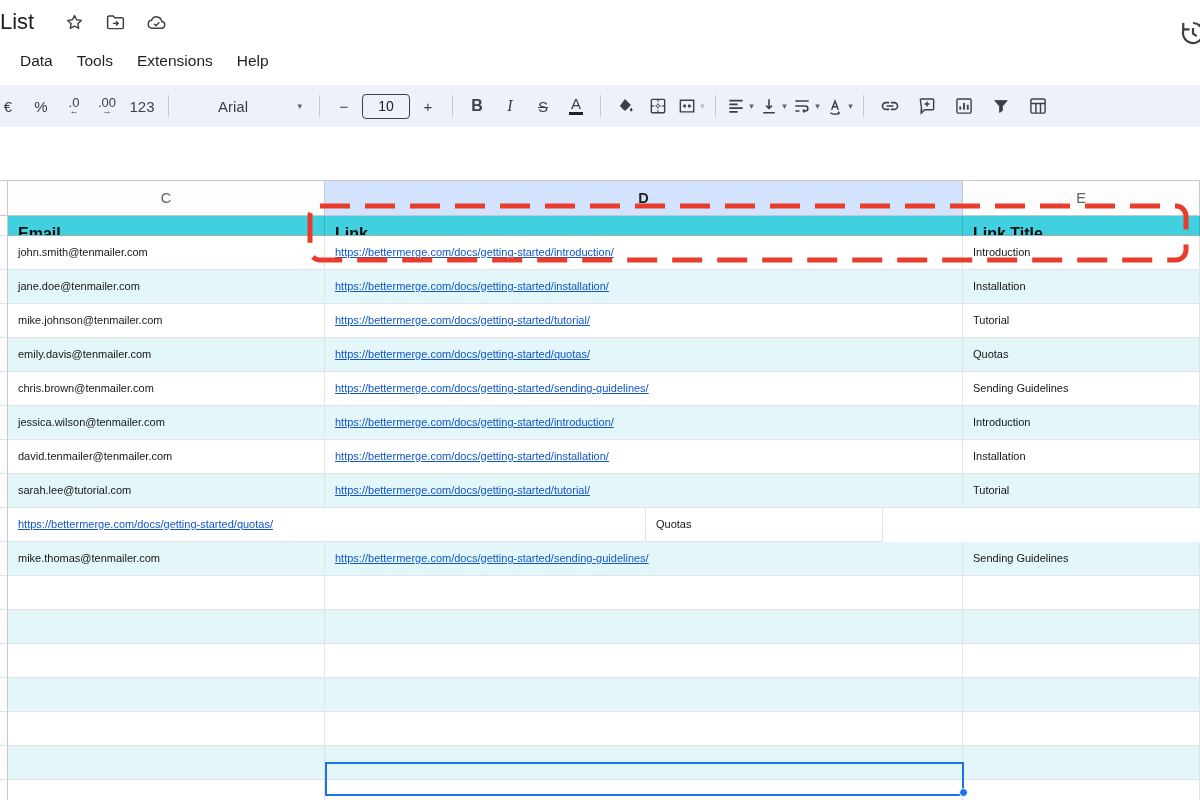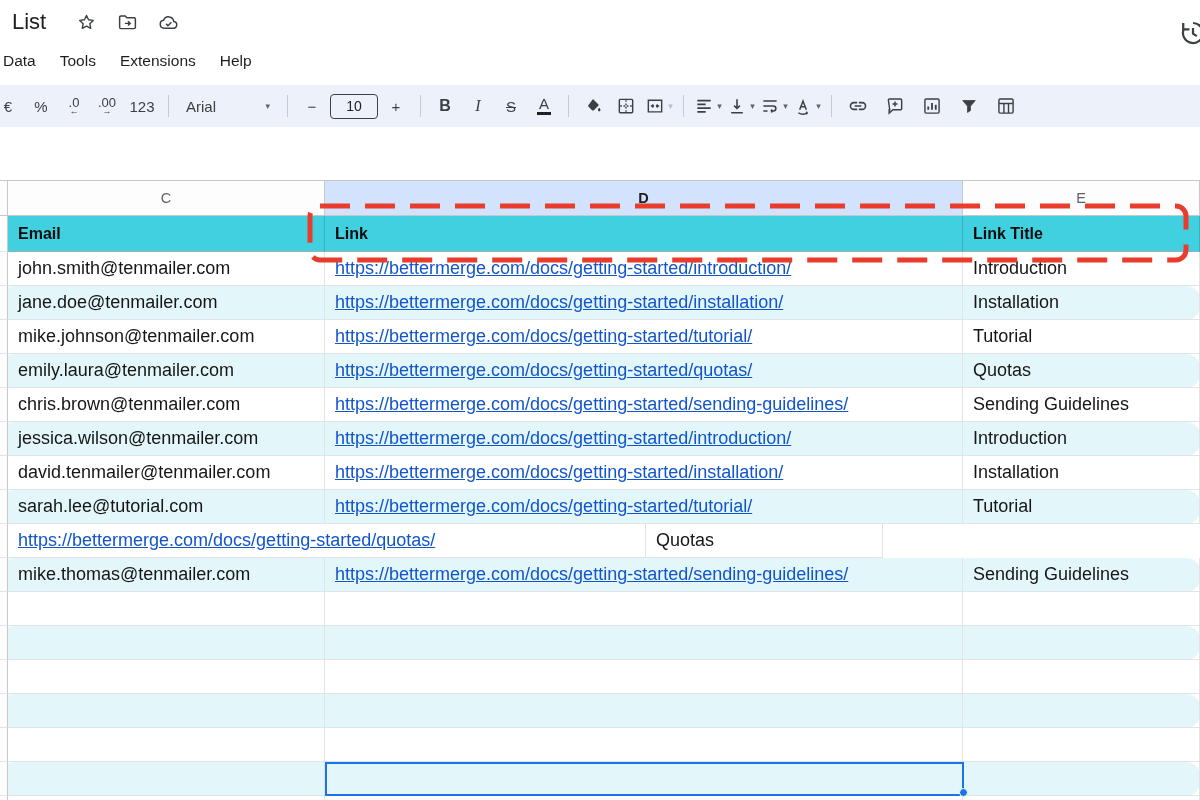--- a/index.html
+++ b/index.html
@@ -8,69 +8,69 @@
     position: relative;
     overflow: hidden;
     background: #fff;
     font-family: "Liberation Sans", "DejaVu Sans", sans-serif;
     color: #202124;
   }
   svg { display: block; }
 
   
   .appbar { position: absolute; top: 0; left: 0; width: 100%; height: 84px; background: #fff; }
-  .title-row { display: flex; align-items: center; height: 44px; padding-left: 12px; }
+  .title-row { display: flex; align-items: center; height: 44px; }
   .doc-title { font-size: 22px; color: #1f1f1f; }
   .title-icons { display: flex; align-items: center; gap: 20px; margin-left: 30px; }
   .title-icons svg { width: 21px; height: 21px; }
-  .menu-row { display: flex; align-items: center; gap: 24px; height: 34px; padding-left: 3px; font-size: 15.5px; color: #1f1f1f; }
+  .menu-row { display: flex; align-items: center; gap: 24px; height: 34px; padding-left: 20px; font-size: 15.5px; color: #1f1f1f; }
   .menu-item { cursor: default; }
   .history-btn { position: absolute; top: 18px; left: 1178px; width: 32px; height: 32px; }
   .history-btn svg { width: 30px; height: 30px; }
 
   
   .toolbar {
     position: absolute; top: 85px; left: 0; width: 100%; height: 42px;
     background: var(--toolbar-bg, #edf2fa);
     display: flex; align-items: center; gap: 3px; padding: 0 2px;
     color: #3c4043; overflow: hidden;
   }
   .tb { height: 28px; min-width: 30px; display: flex; align-items: center; justify-content: center; border-radius: 4px; font-size: 15px; color: #3c4043; }
   .tb svg { width: 20px; height: 20px; }
   .sep { width: 1px; height: 22px; background: #c4cbd4; margin: 0 6px; flex: none; }
   .caret { font-size: 9px; color: #5f6368; margin-left: 3px; }
   .caret.dim { color: #b6bcc6; }
   .stack { display: flex; flex-direction: column; align-items: center; line-height: 11px; font-size: 13px; }
   .stack .mini { font-size: 9px; line-height: 7px; }
   .cut-left { margin-left: -9px; }
-  .font-sel { min-width: 100px; justify-content: space-between; padding: 0 8px; }
+  .font-sel { min-width: 100px; justify-content: space-between; padding: 0 8px; margin-left: 32px; }
   .size-box { width: 48px; height: 25px; border: 1.5px solid #3c4043; border-radius: 4px; background: transparent; text-align: center; font-size: 14px; font-family: inherit; color: #202124; }
   .b-bold { font-weight: 700; font-size: 16px; }
   .b-italic { font-style: italic; font-size: 16px; font-family: "Liberation Serif", serif; }
   .b-strike { text-decoration: line-through; font-size: 15px; }
   .b-color { flex-direction: column; line-height: 14px; font-size: 15px; }
   .b-color .bar { width: 14px; height: 3px; background: #202124; margin-top: 1px; }
   .wide { min-width: 34px; }
 
   
   .sheet { position: absolute; top: 180px; left: 0; width: 1200px; }
   .colheader-row { display: flex; height: 36px; background: #fdfdfd; border-top: 1px solid #c6c8ca; }
   .corner { width: 8px; border-right: 1px solid #c6c8ca; border-bottom: 1px solid #c6c8ca; }
   .colheader { display: flex; align-items: center; justify-content: center; font-size: 14.5px; color: #5f6368; border-right: 1px solid #c6c8ca; border-bottom: 1px solid #c6c8ca; }
   .colheader.selected { background: var(--column-selected-bg, #d3e3fd); color: #1f1f1f; font-weight: 600; }
   .w-c { width: 317px; } .w-d { width: 638px; } .w-e { width: 237px; }
 
-  .header-row { display: flex; height: 36px; }
+  .header-row { display: flex; height: 20px; }
   .header-row .rowhead { height: 100%; }
   .hcell { background: var(--header-bg, #41d0e0); font-weight: 700; font-size: 16px; color: #0c0c0c; line-height: 36px; padding: 0 10px; border-right: 1px solid rgba(0,0,0,0.15); border-bottom: 1px solid #9fb0b3; white-space: nowrap; overflow: hidden; }
 
   .row { display: flex; height: 34px; background: #fff; }
-  .row.banded { background: var(--band-bg, #e3f6fa); border-radius: 14px; }
+  .row.banded { background: var(--band-bg, #e3f6fa); }
   .rowhead { width: 8px; flex: none; background: #fdfdfd; border-right: 1px solid #c6c8ca; border-bottom: 1px solid #e1e4e6; }
-  .cell { line-height: 33px; padding: 0 10px; font-size: 18px; color: #161616; border-right: 1px solid #e1e4e6; border-bottom: 1px solid #e1e4e6; white-space: nowrap; overflow: hidden; }
+  .cell { line-height: 33px; padding: 0 10px; font-size: 11px; color: #161616; border-right: 1px solid #e1e4e6; border-bottom: 1px solid #e1e4e6; white-space: nowrap; overflow: hidden; }
   .link { color: var(--link-blue, #1155cc); text-decoration: underline; cursor: pointer; text-align: right; }
 
   
   .red-overlay { position: absolute; left: 306px; top: 202px; width: 886px; height: 64px; pointer-events: none; }
   .selected-cell { position: absolute; left: 325px; top: 762px; width: 639px; height: 34px; border: 2px solid var(--selection-blue, #1a73e8); pointer-events: none; }
   .fill-handle { position: absolute; left: 959px; top: 788px; width: 9px; height: 9px; border-radius: 50%; background: var(--selection-blue, #1a73e8); border: 1px solid #fff; }
 </style>
 </head>
 <body>
 
@@ -255,21 +255,21 @@
 
     <div class="row">
       <div class="rowhead"></div>
       <div class="cell w-c">mike.johnson@tenmailer.com</div>
       <div class="cell w-d"><a class="link">https://bettermerge.com/docs/getting-started/tutorial/</a></div>
       <div class="cell w-e">Tutorial</div>
     </div>
 
     <div class="row banded">
       <div class="rowhead"></div>
-      <div class="cell w-c">emily.laura@tenmailer.com</div>
+      <div class="cell w-c">emily.davis@tenmailer.com</div>
       <div class="cell w-d"><a class="link">https://bettermerge.com/docs/getting-started/quotas/</a></div>
       <div class="cell w-e">Quotas</div>
     </div>
 
     <div class="row">
       <div class="rowhead"></div>
       <div class="cell w-c">chris.brown@tenmailer.com</div>
       <div class="cell w-d"><a class="link">https://bettermerge.com/docs/getting-started/sending-guidelines/</a></div>
       <div class="cell w-e">Sending Guidelines</div>
     </div>

